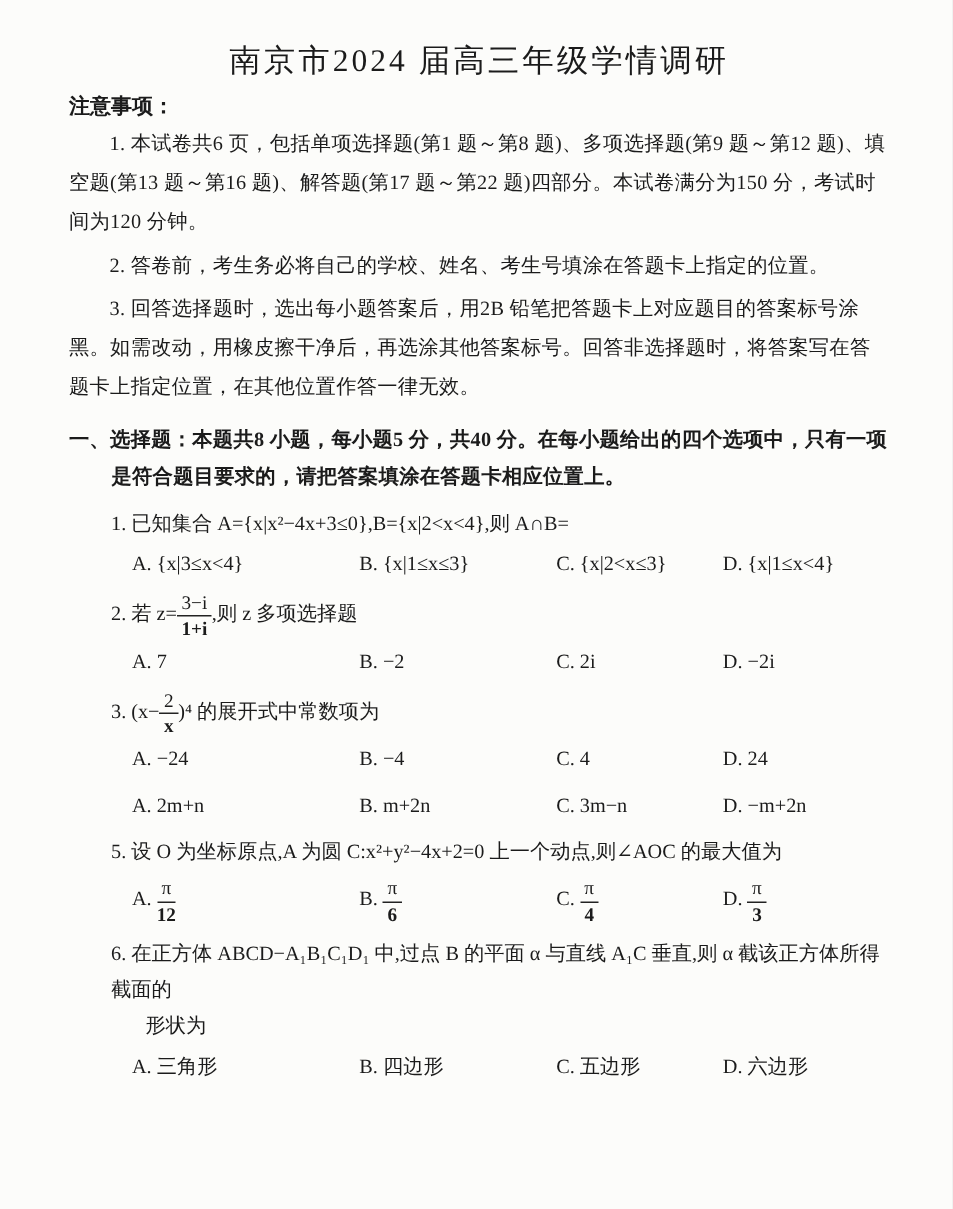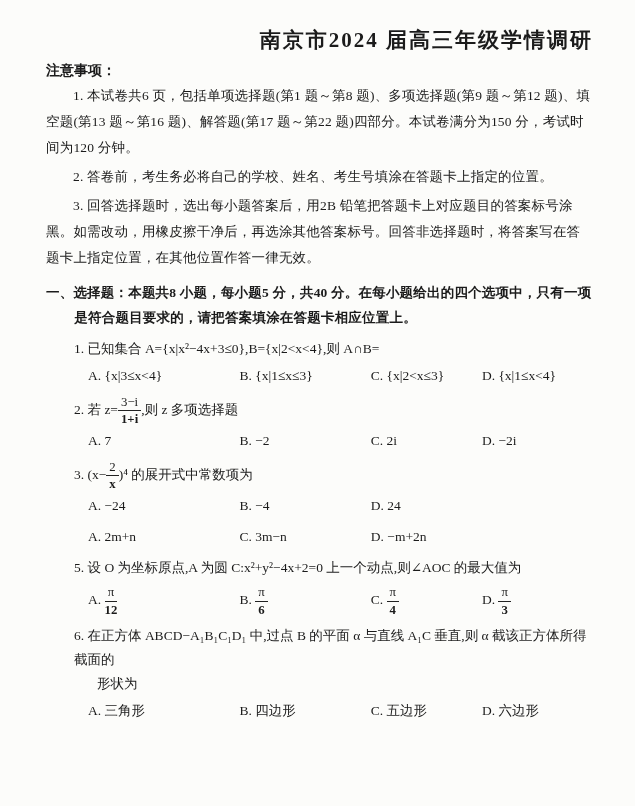--- a/index.html
+++ b/index.html
@@ -2,21 +2,21 @@
 <html><head>
 <meta charset="utf-8">
 <style>
   html,body{margin:0;padding:0;background:#e9e9e7;}
   .page{
     width:635px;height:806px;box-sizing:border-box;
     background:#fcfcfa;color:#1b1b1b;
     font-family:"Liberation Serif","DejaVu Serif",serif;
     padding:14px 42px 0 46px;overflow:hidden;position:relative;
   }
-  .exam-title{text-align:right;font-size:21px;font-weight:bold;letter-spacing:2px;margin-top:12px;}
+  .exam-title{text-align:center;font-size:21px;font-weight:normal;letter-spacing:2px;margin-top:12px;}
   .subject-row{position:relative;margin-top:22px;height:36px;}
   .subject-title{position:absolute;left:0;right:0;text-align:center;font-size:27px;font-weight:bold;letter-spacing:8px;}
   .exam-date{position:absolute;right:14px;bottom:2px;font-size:14px;letter-spacing:1px;}
   .notice-heading{font-weight:bold;font-size:14px;margin-top:8px;}
   .notice-item{font-size:13.5px;line-height:26px;text-indent:2em;margin:3px 0 0;letter-spacing:.2px;}
   .section-heading{
     font-weight:bold;font-size:13.5px;line-height:25px;margin-top:9px;
     padding-left:2.1em;text-indent:-2.1em;letter-spacing:.2px;
   }
   .questions{margin-top:5px;padding-left:28px;font-size:13.5px;}
@@ -74,27 +74,29 @@
       </div>
     </div>
 
     <div class="question">
       <div class="stem">
         <span>3. (x−</span><span class="frac"><span class="fnum">2</span><span class="fden">x</span></span><span>)⁴ 的展开式中常数项为</span>
       </div>
       <div class="options">
         <span>A. −24</span>
         <span>B. −4</span>
+        <span>C. 4</span>
         <span>D. 24</span>
       </div>
     </div>
 
     <div class="question">
       <div class="options">
         <span>A. 2m+n</span>
+        <span>B. m+2n</span>
         <span>C. 3m−n</span>
         <span>D. −m+2n</span>
       </div>
     </div>
 
     <div class="question">
       <div class="stem">5. 设 O 为坐标原点,A 为圆 C:x²+y²−4x+2=0 上一个动点,则∠AOC 的最大值为</div>
       <div class="options tall">
         <span><span>A.</span> <span class="frac"><span class="fnum">π</span><span class="fden">12</span></span></span>
         <span><span>B.</span> <span class="frac"><span class="fnum">π</span><span class="fden">6</span></span></span>

